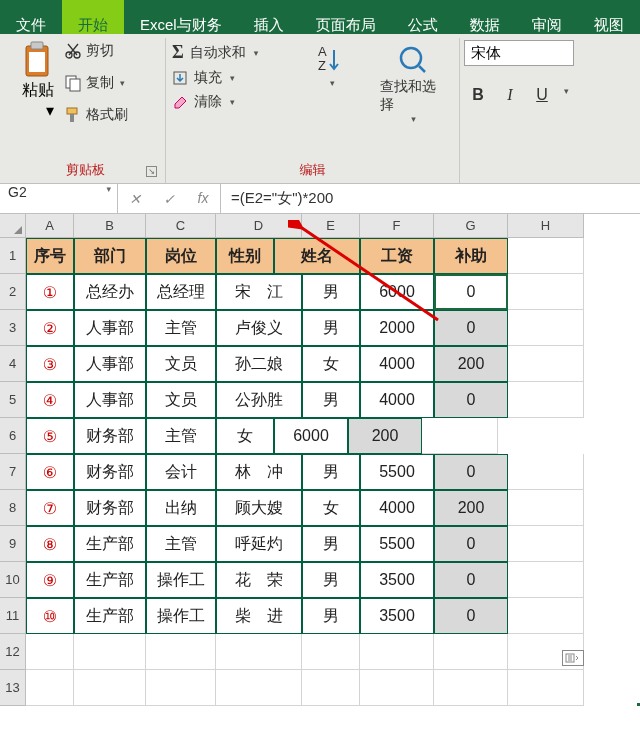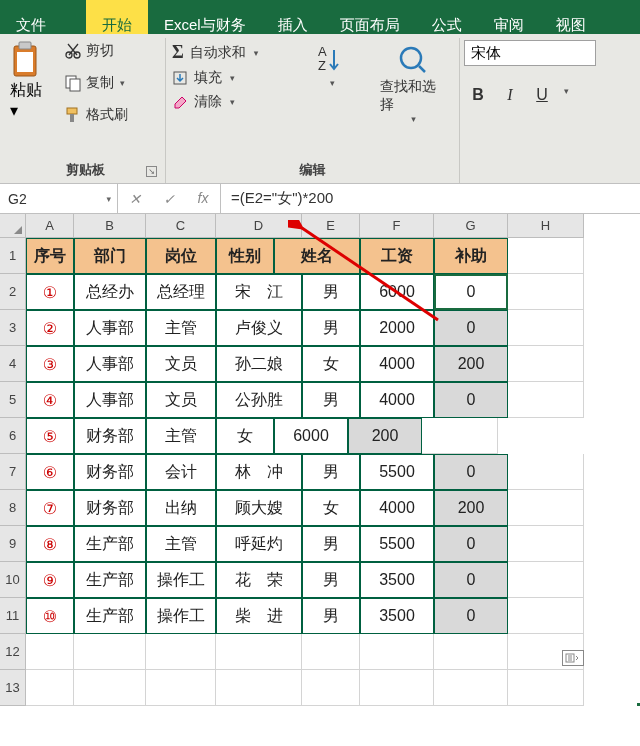--- a/index.html
+++ b/index.html
@@ -1,52 +1,52 @@
 <!DOCTYPE html>
 <html><head>
   <meta charset="utf-8">
   <style>
     * { margin: 0; padding: 0; box-sizing: border-box; font-family: "Microsoft YaHei", sans-serif; }
     body { background: #fff; width: 640px; overflow: hidden; }
     
     
     .tabs { display: flex; background: #196b3f; color: #fff; height: 34px; }
     .tab { padding: 8px 16px; line-height: 34px; font-size: 15px; cursor: pointer; }
-    .tab.active { background: #fde047; color: #196b3f; margin-left: 24px; }
+    .tab.active { background: #84cc16; color: #196b3f; }
     
     
     .ribbon { background: #e8e8e4; display: flex; border-bottom: 1px solid #c0c0c0; padding: 4px 6px 0; height: 150px; }
     .ribbon-group { border-right: 1px solid #c8c8c4; padding: 2px 8px 2px 4px; display: flex; flex-direction: column; position: relative; }
     .ribbon-group:last-child { border-right: none; }
-    .group-label { text-align: center; font-size: 13px; color: #404040; position: absolute; bottom: 4px; left: 0; right: 0; font-weight: bold; }
+    .group-label { text-align: center; font-size: 13px; color: #b91c1c; position: absolute; bottom: 4px; left: 0; right: 0; }
     .group-label-dz { position: absolute; bottom: 6px; right: 8px; width: 11px; height: 11px; border: 1px solid #888; font-size: 8px; line-height: 9px; text-align: center; color: #666; }
     
-    .paste-block { display: flex; flex-direction: column; align-items: flex-start; width: 44px; margin-right: 4px; }
+    .paste-block { display: flex; flex-direction: column; align-items: flex-end; width: 44px; margin-right: 4px; }
     .clip-items { display: flex; flex-direction: column; gap: 10px; }
     .clip-item { display: flex; align-items: center; gap: 4px; font-size: 14px; color: #333; padding: 2px 4px; }
     .clip-item span.dd { font-size: 9px; color: #555; margin-left: 2px; }
     
     .ed-col { display: flex; flex-direction: column; gap: 2px; width: 124px; }
     .ed-item { display: flex; align-items: center; gap: 6px; font-size: 14px; color: #333; padding: 2px 2px; }
     .ed-item span.dd { font-size: 9px; color: #555; margin-left: 2px; }
     
     .big-btn { display: flex; flex-direction: column; align-items: center; justify-content: flex-start; font-size: 14px; color: #333; padding: 2px 4px; }
     .big-btn .dd { font-size: 9px; color: #555; }
     
     .font-box { padding: 2px 4px; }
-    .font-input { width: 132px; height: 26px; padding: 2px 6px; font-size: 15px; border: 1px solid #a0a0a0; background: #fff; }
+    .font-input { width: 110px; height: 26px; padding: 2px 6px; font-size: 15px; border: 1px solid #a0a0a0; background: #fff; }
     .font-row { display: flex; gap: 12px; margin-top: 20px; padding: 0 4px; }
     .font-btn { font-size: 16px; color: #333; width: 20px; text-align: center; }
     .font-btn.b { font-weight: bold; }
     .font-btn.i { font-style: italic; font-family: serif; }
     .font-btn.u { text-decoration: underline; }
     
     
     .name-bar { display: flex; border-bottom: 1px solid #c0c0c0; height: 30px; align-items: stretch; }
-    .name-box { width: 118px; border-right: 1px solid #c0c0c0; display: flex; align-items: center; padding: 0 8px; font-size: 14px; color: #333; position: relative; }
+    .name-box { width: 118px; border-right: 1px solid #c0c0c0; display: flex; padding: 0 8px; font-size: 14px; color: #333; position: relative; }
     .name-box .dd { position: absolute; right: 6px; font-size: 9px; color: #666; }
     .fb-btns { display: flex; align-items: center; border-right: 1px solid #c0c0c0; }
     .fb-btn { width: 34px; text-align: center; color: #8a8a8a; font-size: 14px; font-style: italic; }
     .fb-btn.fx { font-family: serif; }
     .formula-input { flex: 1; display: flex; align-items: center; padding: 0 10px; font-size: 15px; color: #333; position: relative; }
     
     
     .arrow-svg { position: absolute; left: 288px; top: 220px; pointer-events: none; z-index: 50; }
     
     
@@ -79,20 +79,21 @@
 </head>
 <body>
 
 <div class="tabs">
   <div class="tab">文件</div>
   <div class="tab active">开始</div>
   <div class="tab">Excel与财务</div>
   <div class="tab">插入</div>
   <div class="tab">页面布局</div>
   <div class="tab">公式</div>
+  <div class="tab">数据</div>
   <div class="tab">审阅</div>
   <div class="tab">视图</div>
 </div>
 
 <div class="ribbon">
 
   <div class="ribbon-group" style="width:160px">
     <div style="display:flex;gap:2px">
       <div class="paste-block">
         <svg class="ic" width="32" height="40" viewBox="0 0 32 40">

